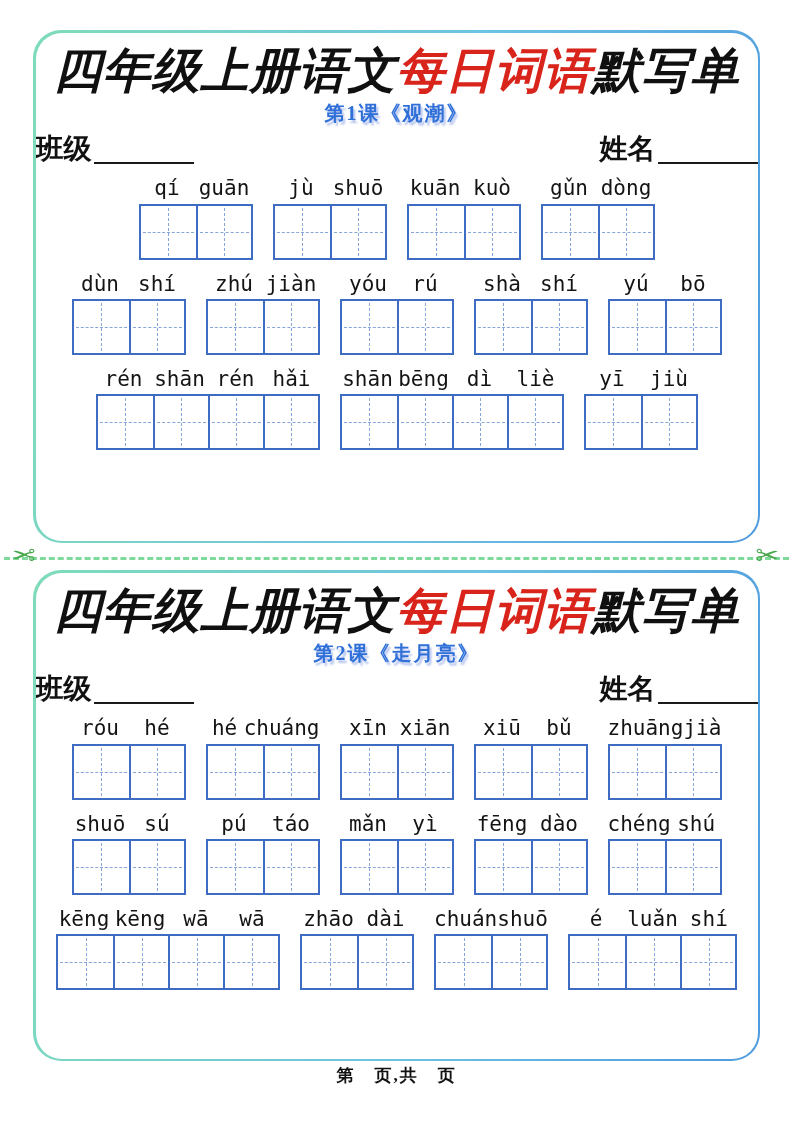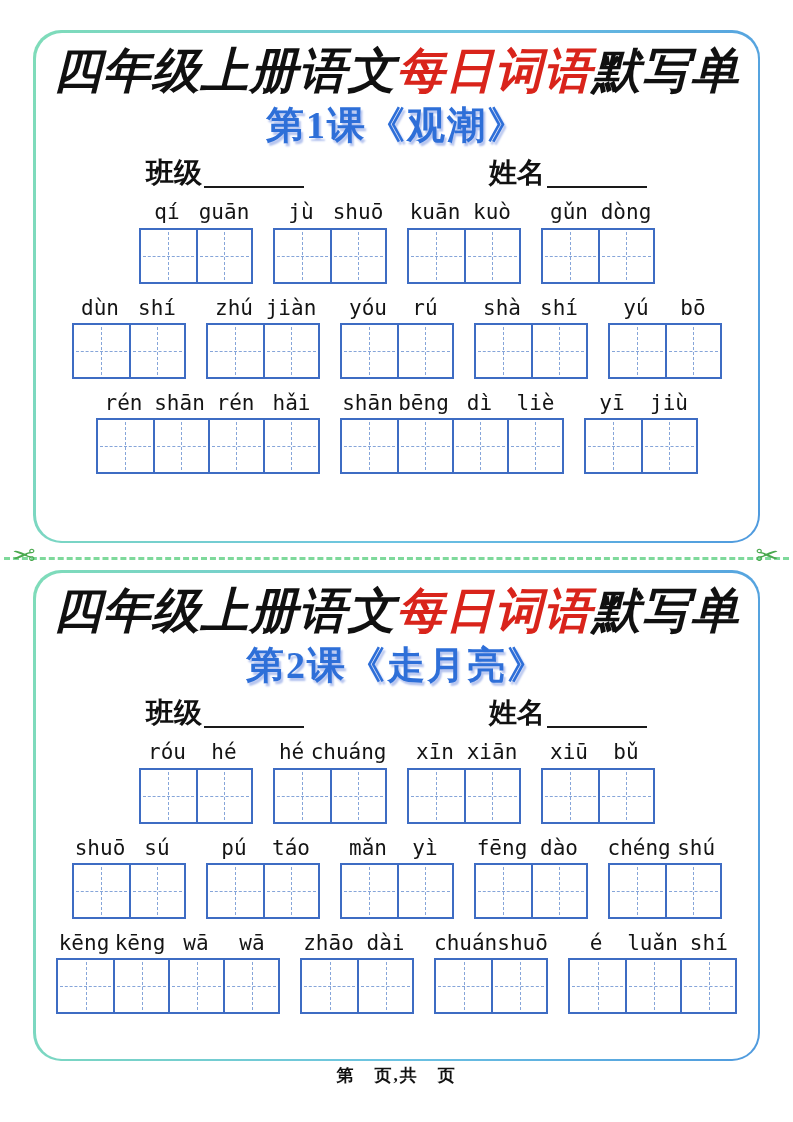--- a/index.html
+++ b/index.html
@@ -24,26 +24,26 @@
   .sheet-inner{
     background:#fff;border-radius:26px;height:100%;box-sizing:border-box;
     padding:8px 0 10px;overflow:hidden;
   }
   .title{
     margin:2px 0 0;text-align:center;font-size:48px;font-weight:900;
     color:#101010;letter-spacing:1px;line-height:1.15;white-space:nowrap;font-style:italic;
   }
   .t-red{color:var(--red);}
   .subtitle{
-    margin:2px 0 0;text-align:center;font-size:38px;font-weight:800;
+    margin:2px 0 0;text-align:center;font-size:20px;font-weight:800;
     color:var(--blue);letter-spacing:2px;
     text-shadow:2px 3px 2px #b4c3ef;
   }
   .fields{
-    display:flex;justify-content:center;gap:185px;
+    display:flex;justify-content:space-between;gap:185px;
     margin-top:7px;font-size:28px;font-weight:700;color:#111;line-height:1.1;
   }
   .field{display:flex;align-items:flex-end;}
   .blank{
     display:inline-block;width:100px;height:1em;
     border-bottom:2.5px solid #1a1a1a;margin-left:2px;
   }
   .word-row{
     display:flex;justify-content:center;align-items:flex-end;
     gap:20px;margin-top:12px;
@@ -289,20 +289,30 @@
           <div class="word">
             <div class="pinyin">
               <span class="syl">xiū</span>
               <span class="syl">bǔ</span>
             </div>
             <div class="boxes">
               <div class="cell"></div>
               <div class="cell"></div>
             </div>
           </div>
+          <div class="word">
+            <div class="pinyin">
+              <span class="syl">zhuāng</span>
+              <span class="syl">jià</span>
+            </div>
+            <div class="boxes">
+              <div class="cell"></div>
+              <div class="cell"></div>
+            </div>
+          </div>
         </div>
         <div class="word-row">
           <div class="word">
             <div class="pinyin">
               <span class="syl">shuō</span>
               <span class="syl">sú</span>
             </div>
             <div class="boxes">
               <div class="cell"></div>
               <div class="cell"></div>

